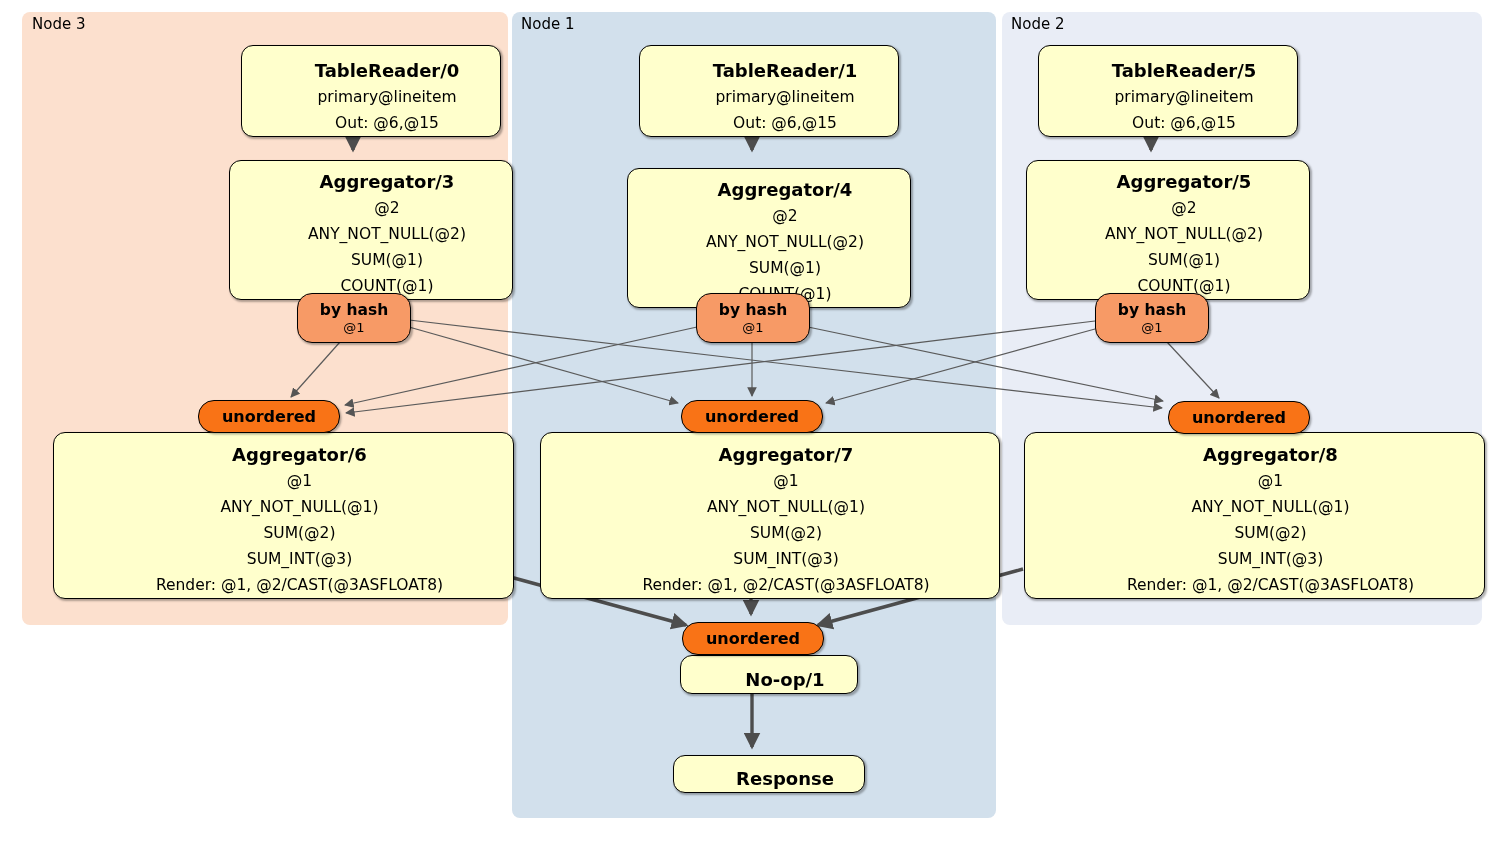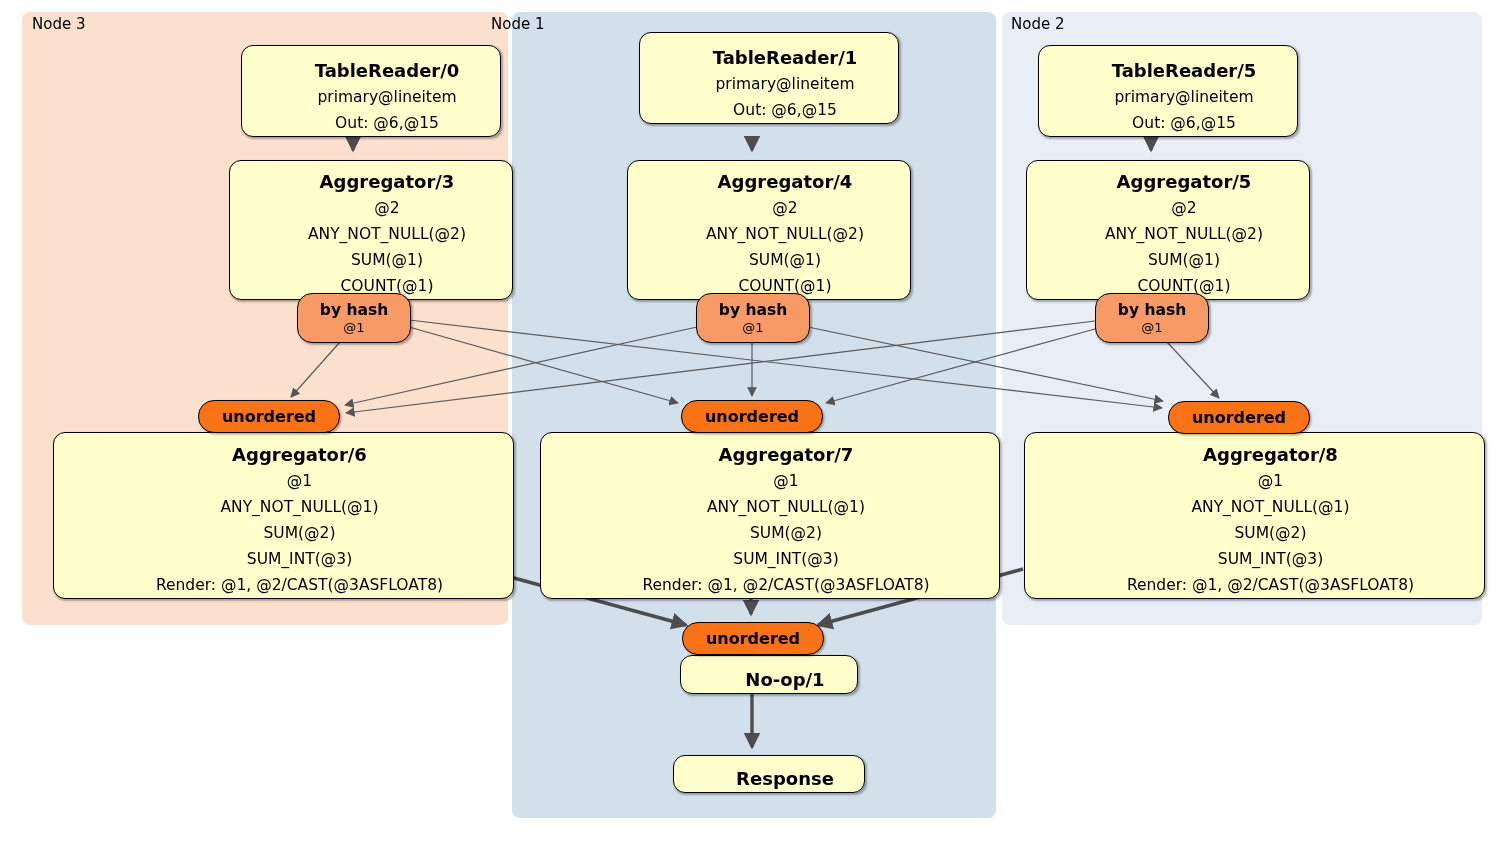--- a/index.html
+++ b/index.html
@@ -44,21 +44,21 @@
 </head>
 <body>
 
 <div class="canvas">
 
   <div class="node-bg bg-node3"></div>
   <div class="node-bg bg-node1"></div>
   <div class="node-bg bg-node2"></div>
 
   <div class="node-label" style="left:32px;top:15px">Node 3</div>
-  <div class="node-label" style="left:491px;top:15px">Node 1</div>
+  <div class="node-label" style="left:521px;top:15px">Node 1</div>
   <div class="node-label" style="left:1011px;top:15px">Node 2</div>
 
   <svg class="edges" width="1504" height="842">
     <defs>
       <marker id="athin" viewBox="0 0 10 10" refX="9" refY="5" markerWidth="8" markerHeight="8" orient="auto-start-reverse">
         <path d="M0,0 L10,5 L0,10 z" fill="#555555"></path>
       </marker>
       <marker id="athick" viewBox="0 0 10 10" refX="8.5" refY="5" markerWidth="5" markerHeight="5" orient="auto-start-reverse" markerUnits="strokeWidth">
         <path d="M0,0 L10,5 L0,10 z" fill="#4d4d4d"></path>
       </marker>
@@ -110,27 +110,27 @@
 
   <div class="op-box" style="left:53px;top:432px;width:427px;height:165px">
     <div class="op-title">Aggregator/6</div>
     <div class="op-line">@1</div>
     <div class="op-line">ANY_NOT_NULL(@1)</div>
     <div class="op-line">SUM(@2)</div>
     <div class="op-line">SUM_INT(@3)</div>
     <div class="op-line">Render: @1, @2/CAST(@3ASFLOAT8)</div>
   </div>
 
-  <div class="op-box" style="left:639px;top:32px;width:226px;height:90px">
+  <div class="op-box" style="left:639px;top:45px;width:226px;height:90px">
     <div class="op-title">TableReader/1</div>
     <div class="op-line">primary@lineitem</div>
     <div class="op-line">Out: @6,@15</div>
   </div>
 
-  <div class="op-box" style="left:627px;top:160px;width:250px;height:138px">
+  <div class="op-box" style="left:627px;top:168px;width:250px;height:138px">
     <div class="op-title">Aggregator/4</div>
     <div class="op-line">@2</div>
     <div class="op-line">ANY_NOT_NULL(@2)</div>
     <div class="op-line">SUM(@1)</div>
     <div class="op-line">COUNT(@1)</div>
   </div>
 
   <div class="router" style="left:696px;top:293px;width:112px;height:48px">
     <div class="router-label">by hash</div>
     <div class="router-detail">@1</div>

